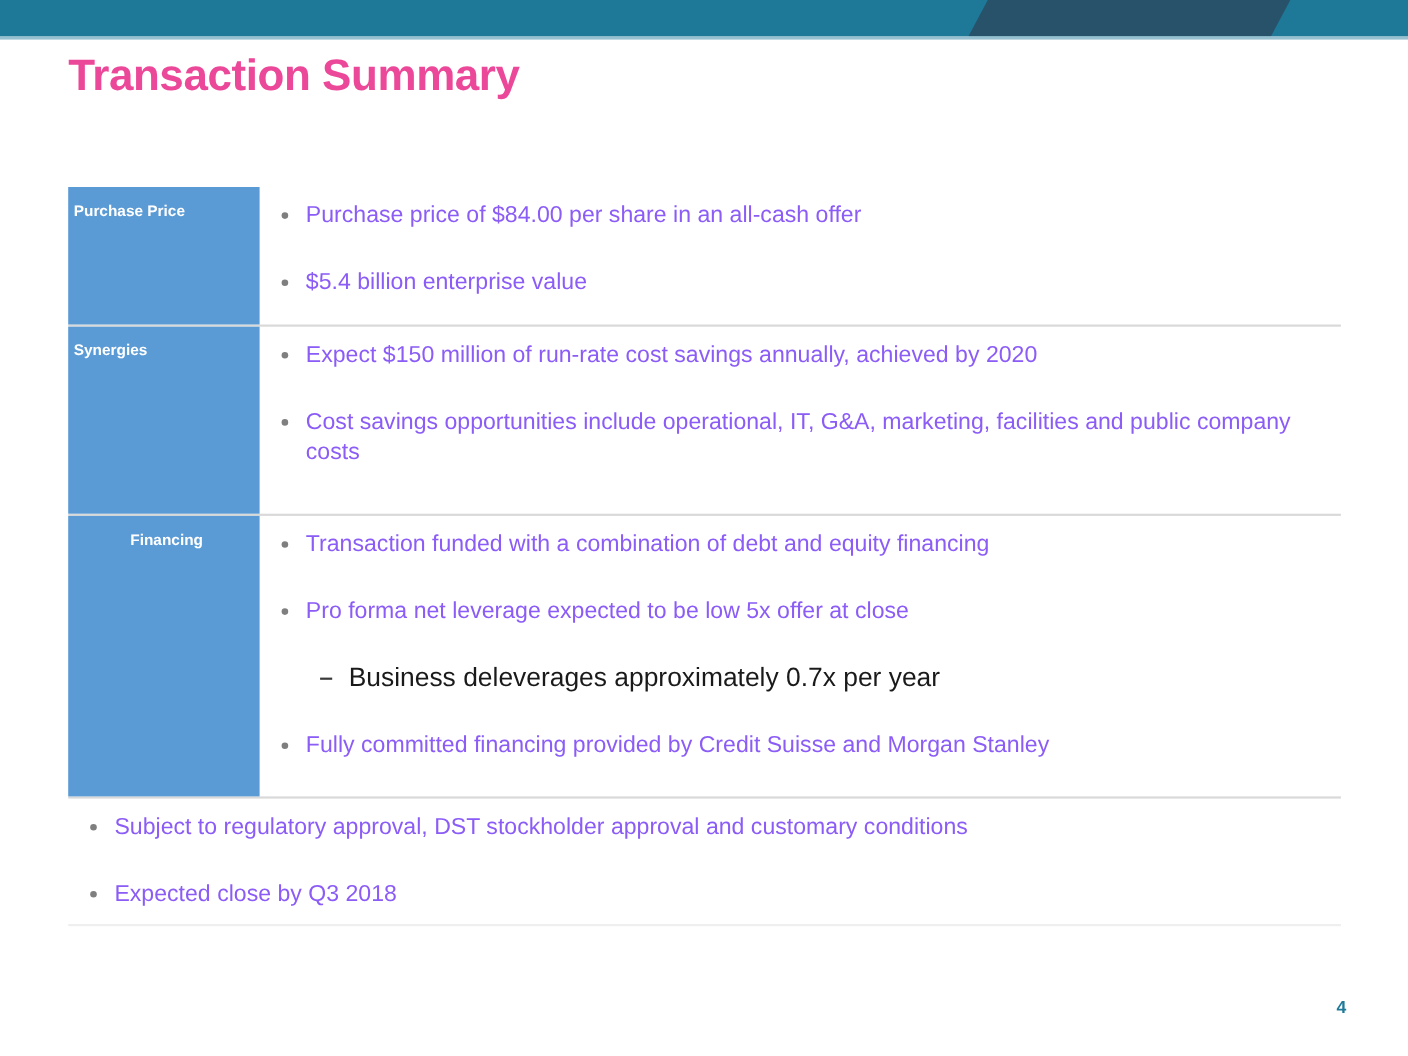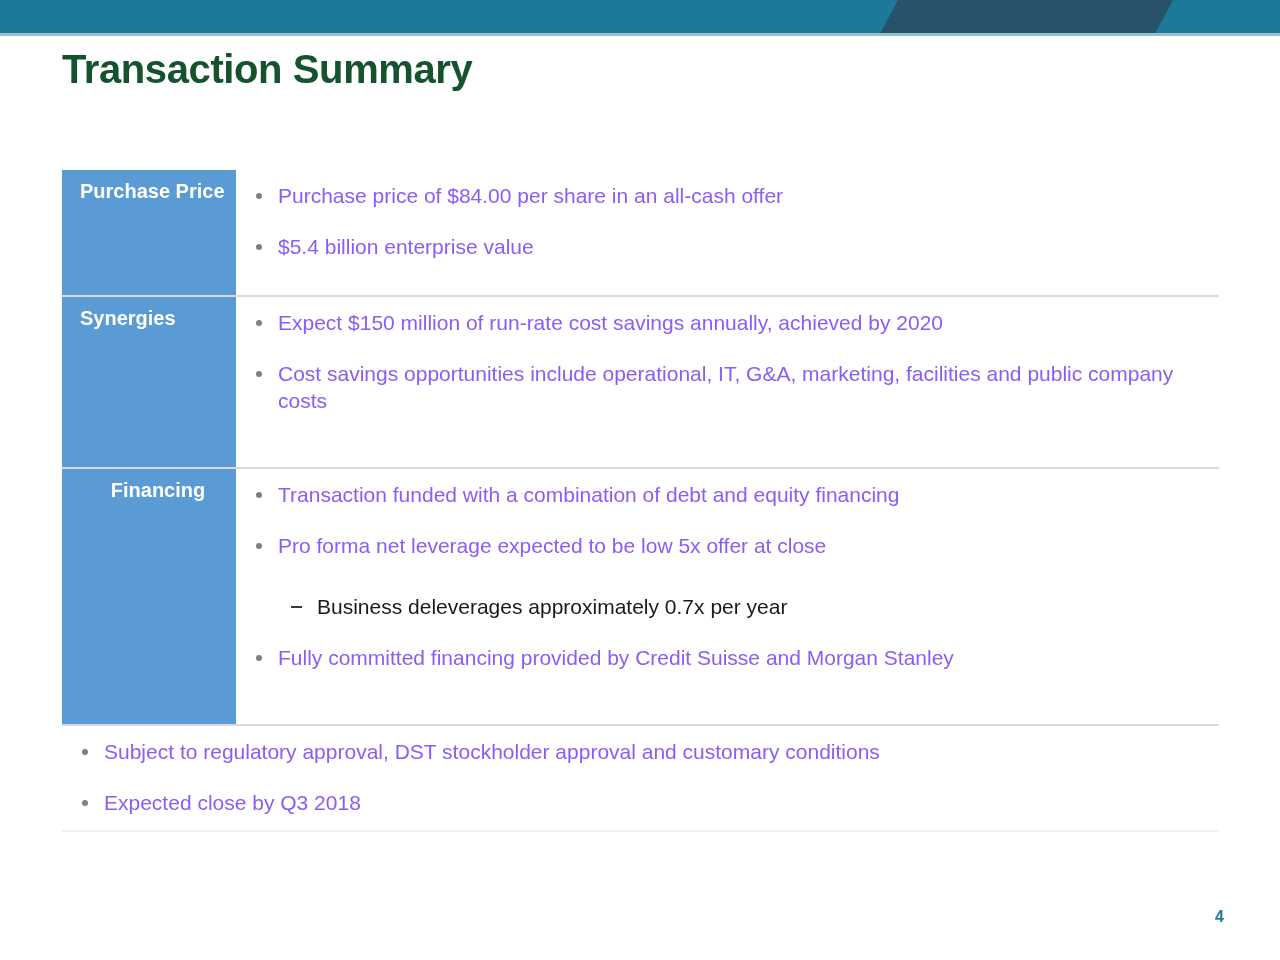--- a/index.html
+++ b/index.html
@@ -45,21 +45,21 @@
     opacity: 0.55;
   }
 
   
   .slide-title {
     position: absolute;
     left: 62px;
     top: 47px;
     font-size: 40px;
     font-weight: bold;
-    color: #14532d;
+    color: #ec4899;
     letter-spacing: -0.4px;
     white-space: nowrap;
   }
 
   
   .content-table {
     position: absolute;
     left: 62px;
     top: 170px;
     width: 1157px;
@@ -71,24 +71,24 @@
     border-bottom: 2px solid #D9D9D9;
   }
   .row:last-child {
     border-bottom: 2px solid #EFEFEF;
   }
   .label-cell {
     flex: 0 0 174px;
     width: 174px;
     background: #5B9BD5;
     color: #FFFFFF;
-    font-size: 20px;
+    font-size: 14px;
     font-weight: bold;
     line-height: 28px;
-    padding: 7px 0 0 18px;
+    padding: 7px 0 0 5px;
     box-sizing: border-box;
   }
   .body-cell {
     flex: 1 1 auto;
     padding: 6px 0 14px 0;
     box-sizing: border-box;
   }
 
   
   .row-purchase .label-cell { min-height: 125px; }
@@ -109,25 +109,25 @@
   .bullet::before {
     content: "";
     position: absolute;
     left: 10px;
     top: 11px;
     width: 6px;
     height: 6px;
     border-radius: 50%;
     background: #7F7F7F;
   }
-  .bullet.spaced { margin-top: 24px; }
+  .bullet.spaced { margin-top: 34px; }
 
   .sub-bullet {
     position: relative;
-    font-size: 21px;
+    font-size: 24px;
     color: #1A1A1A;
     line-height: 27px;
     padding-left: 36px;
     margin: 34px 0 0 45px;
   }
   .sub-bullet::before {
     content: "";
     position: absolute;
     left: 10px;
     top: 13px;

